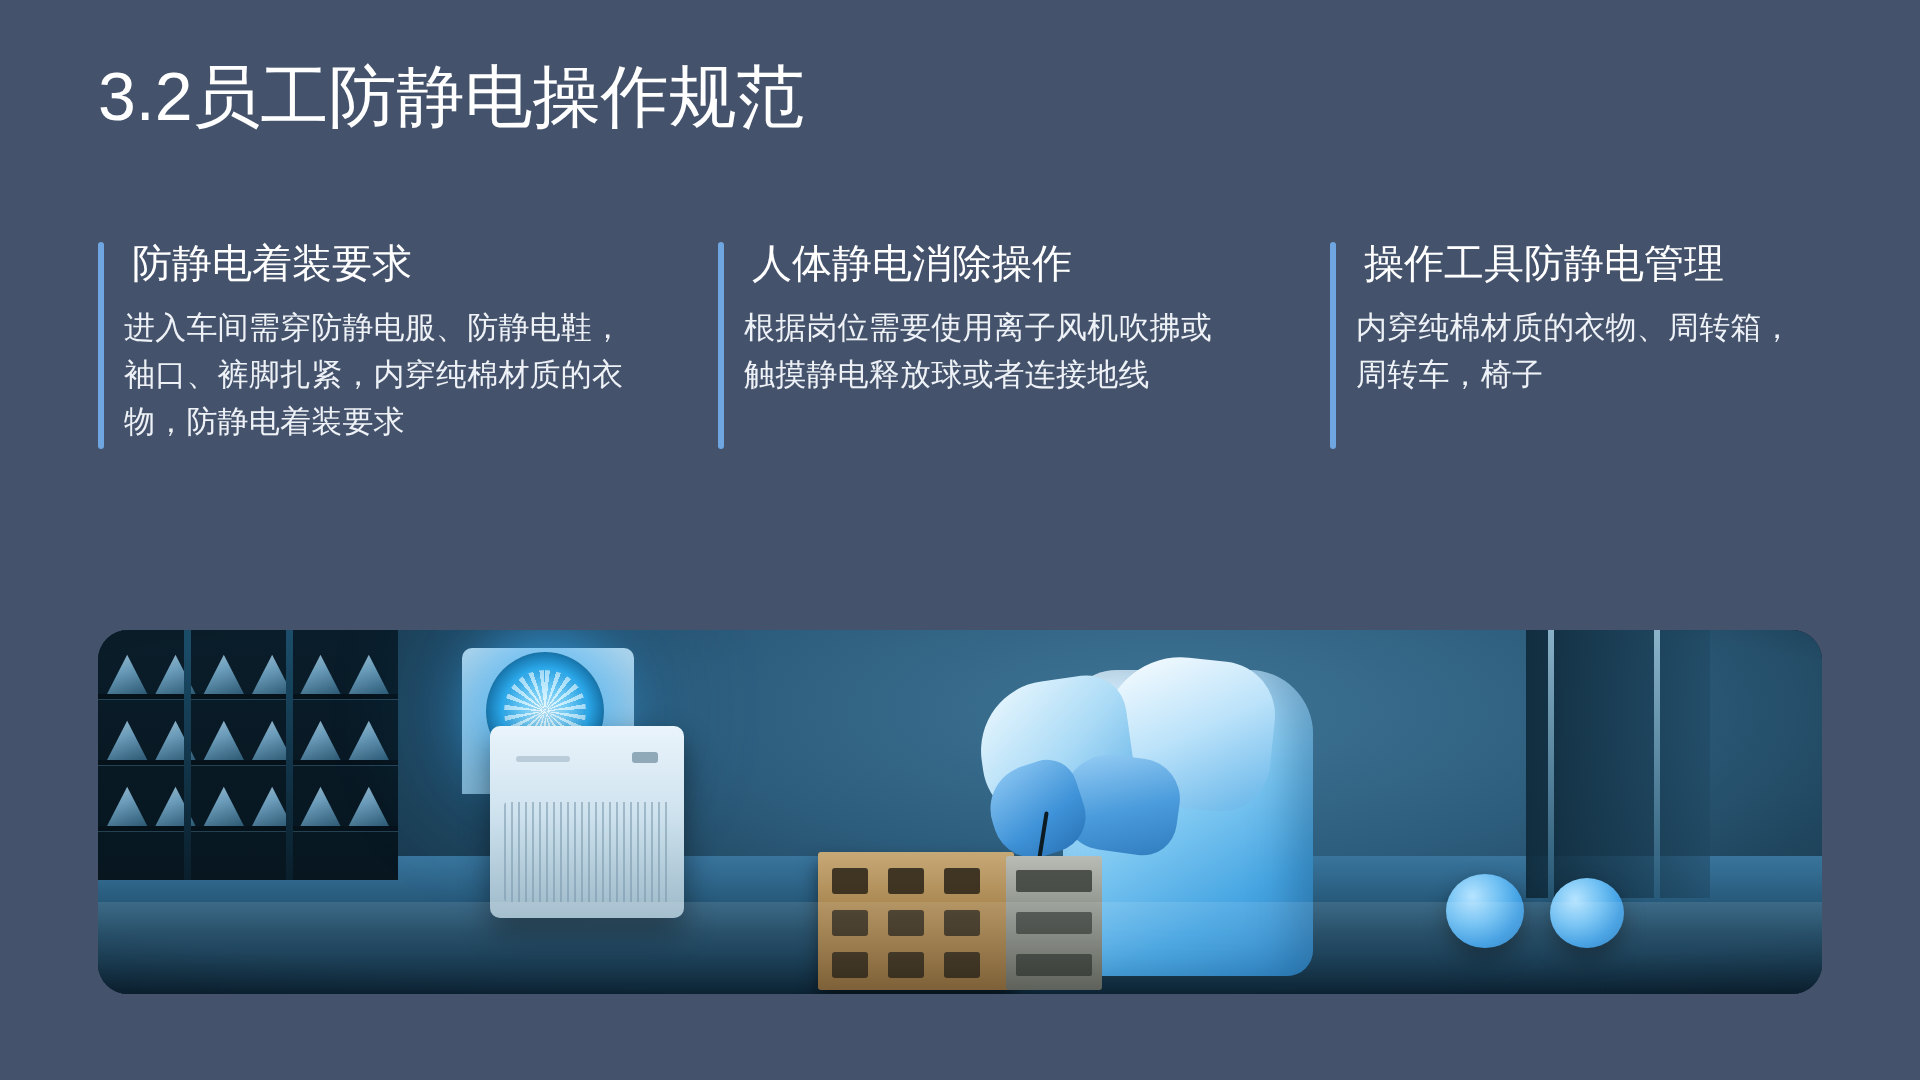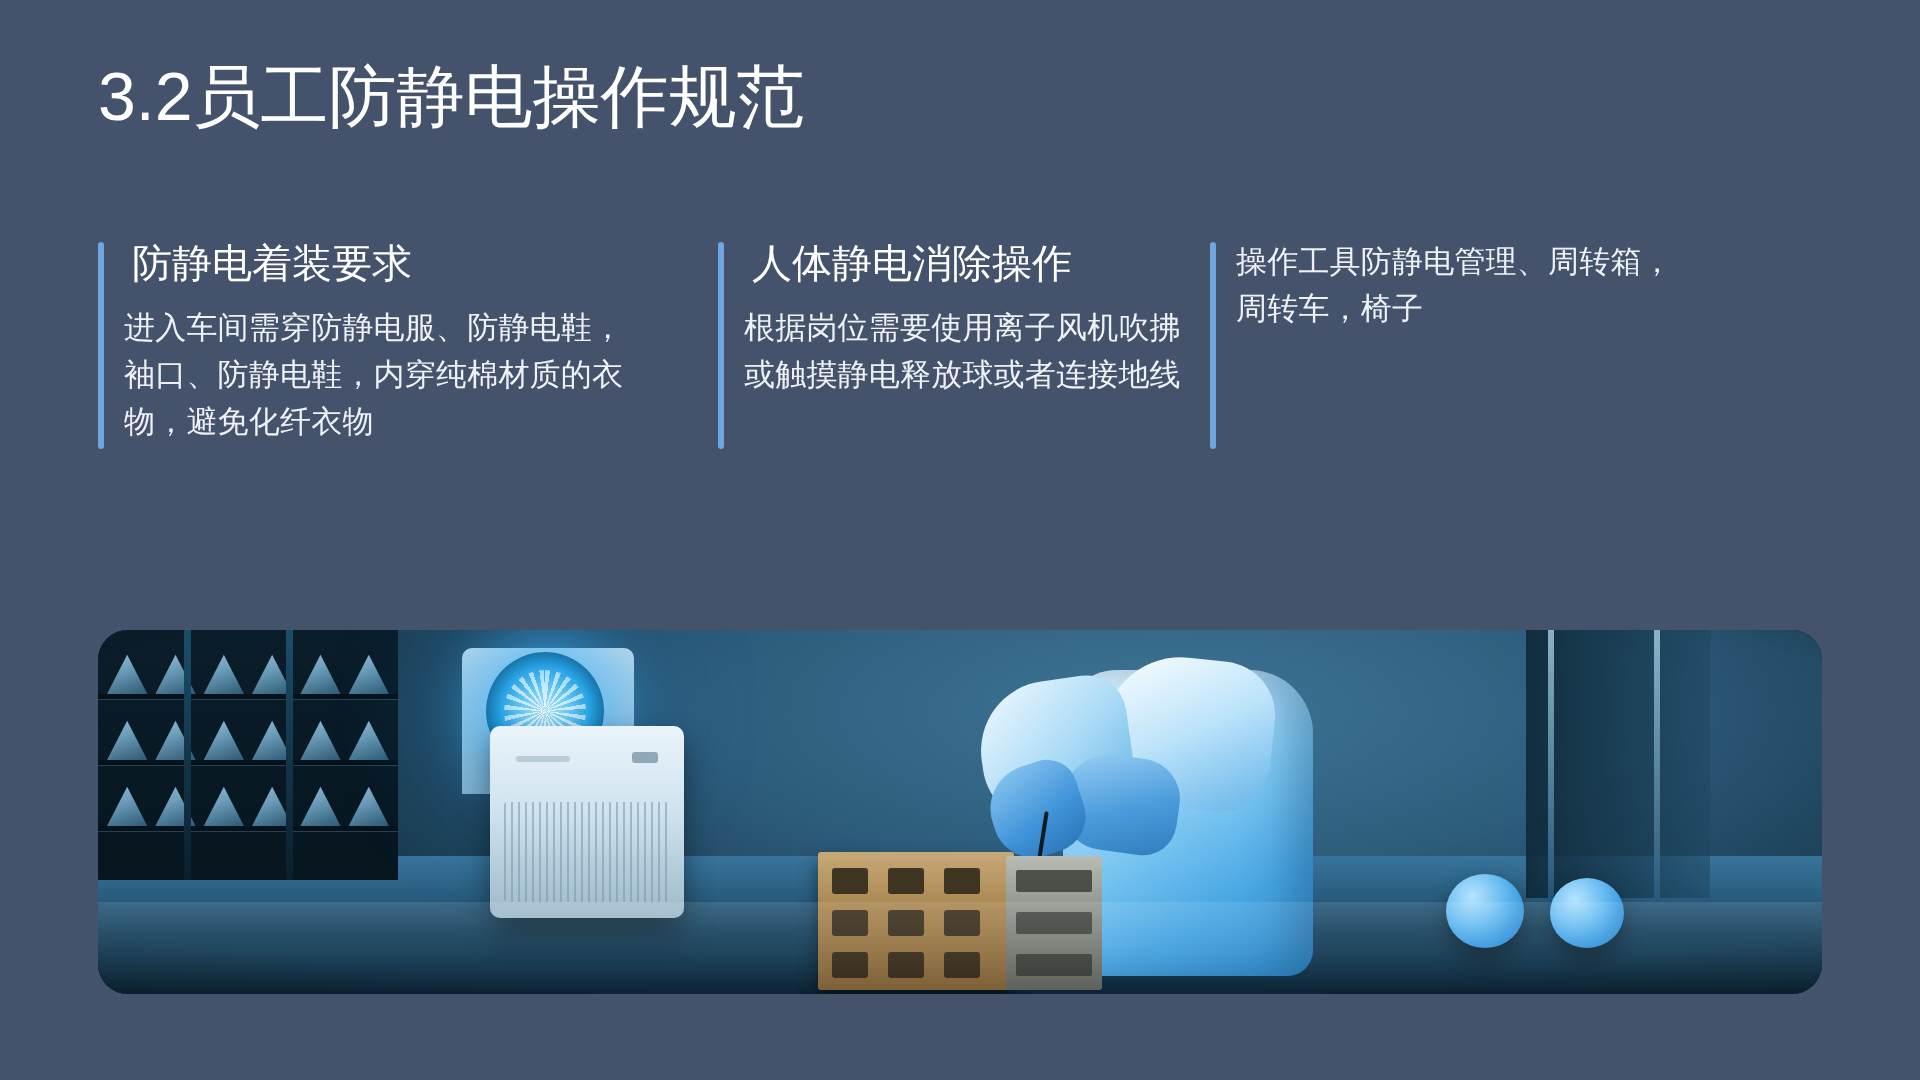--- a/index.html
+++ b/index.html
@@ -60,21 +60,21 @@
     margin-left:8px;
   }
   .col-body {
     font-size:31px;
     font-weight:400;
     color:#eef2f7;
     line-height:1.52;
     letter-spacing:0.2px;
   }
   .col-1 { width:620px; }
-  .col-2 { width:492px; }
+  .col-2 { width:612px; }
   .col-3 { width:492px; }
   .col-1 .col-body { max-width:505px; }
   .col-2 .col-body { max-width:495px; }
   .col-3 .col-body { max-width:490px; }
 
   
   .photo {
     position:absolute;
     left:98px; top:630px;
     width:1724px; height:364px;
@@ -268,32 +268,33 @@
 
 <div class="slide">
 
   <div class="slide-title">3.2员工防静电操作规范</div>
 
   <div class="columns">
 
     <div class="col col-1">
       <div class="accent-bar"></div>
       <div class="col-title">防静电着装要求</div>
-      <div class="col-body">进入车间需穿防静电服、防静电鞋，袖口、防静电鞋，内穿纯棉材质的衣物，避免化纤衣物</div>
+      <div class="col-body">进入车间需穿防静电服、防静电鞋，袖口、裤脚扎紧，内穿纯棉材质的衣物，防静电着装要求</div>
     </div>
 
     <div class="col col-2">
       <div class="accent-bar"></div>
       <div class="col-title">人体静电消除操作</div>
       <div class="col-body">根据岗位需要使用离子风机吹拂或触摸静电释放球或者连接地线</div>
     </div>
 
     <div class="col col-3">
       <div class="accent-bar"></div>
-      <div class="col-body">操作工具防静电管理、周转箱，周转车，椅子</div>
+      <div class="col-title">操作工具防静电管理</div>
+      <div class="col-body">内穿纯棉材质的衣物、周转箱，周转车，椅子</div>
     </div>
 
   </div>
 
   <div class="photo">
     <div class="ph-wall"></div>
     <div class="ph-floor"></div>
 
     <div class="ph-shelf">
       <div class="ph-bags b1">

